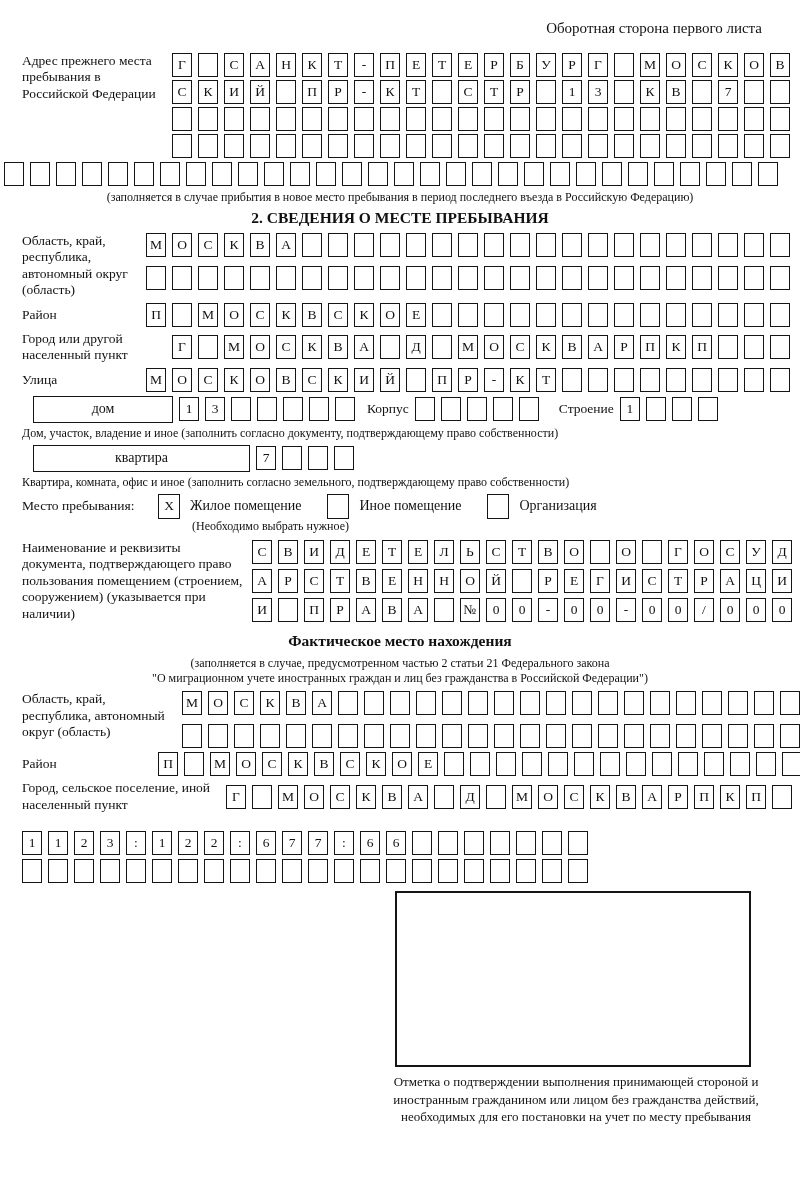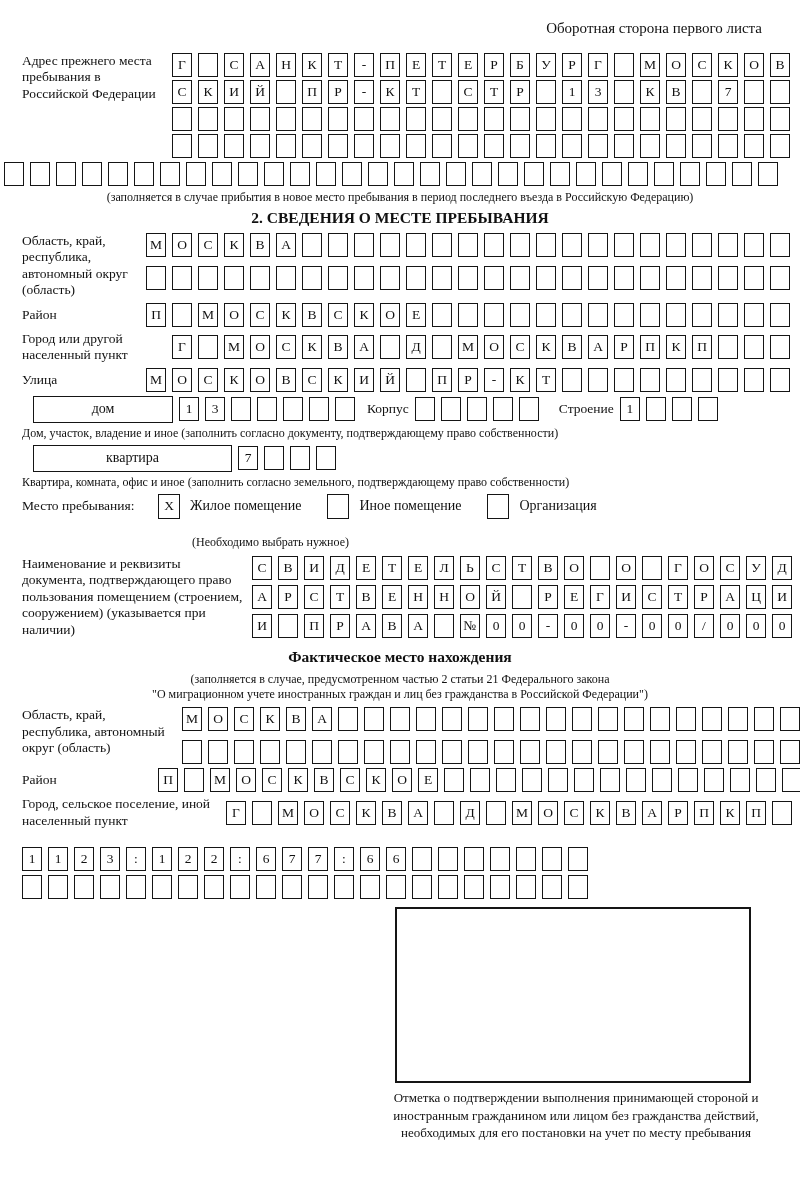--- a/index.html
+++ b/index.html
@@ -30,21 +30,21 @@
   .w142 { width:142px; } .w116 { width:116px; } .w222 { width:222px; }
   .w152 { width:152px; } .w128 { width:128px; } .w196 { width:196px; }
 
   .bigbox {
     border:1.5px solid #151515; height:27px; display:flex;
     align-items:center; justify-content:center; font-size:14px; flex:none;
   }
   .house-row { display:flex; align-items:center; margin-left:33px; margin-bottom:3px; }
   .inline-label { font-size:13.5px; margin:0 6px; flex:none; }
 
-  .stay-row { display:flex; align-items:center; margin-left:22px; margin-bottom:16px; }
+  .stay-row { display:flex; align-items:center; margin-left:22px; margin-bottom:0; }
   .stay-row .cell { width:22px; height:25px; }
   .opt-label { font-size:14px; margin:0 26px 0 4px; }
 
   .stamp-box {
     margin:8px 0 6px 395px; width:356px; height:176px; border:2px solid #151515;
   }
   .stamp-caption {
     margin-left:378px; width:396px; text-align:center; font-size:13px; line-height:1.35;
   }
   .full-row { margin-left:4px; margin-top:3px; margin-bottom:4px; }
@@ -375,21 +375,21 @@
   <div class="boxes">
       <span class="cell">1</span>
       <span class="cell"></span>
       <span class="cell"></span>
       <span class="cell"></span>
     </div>
 </div>
 <div class="note left">Дом, участок, владение и иное (заполнить согласно документу, подтверждающему право собственности)</div>
 
 <div class="house-row">
-  <div class="bigbox" style="width:199px;">квартира</div>
+  <div class="bigbox" style="width:217px;">квартира</div>
   <div class="boxes" style="margin-left:6px;">
       <span class="cell">7</span>
       <span class="cell"></span>
       <span class="cell"></span>
       <span class="cell"></span>
     </div>
 </div>
 <div class="note left">Квартира, комната, офис и иное (заполнить согласно земельного, подтверждающему право собственности)</div>
 
 <div class="stay-row">

